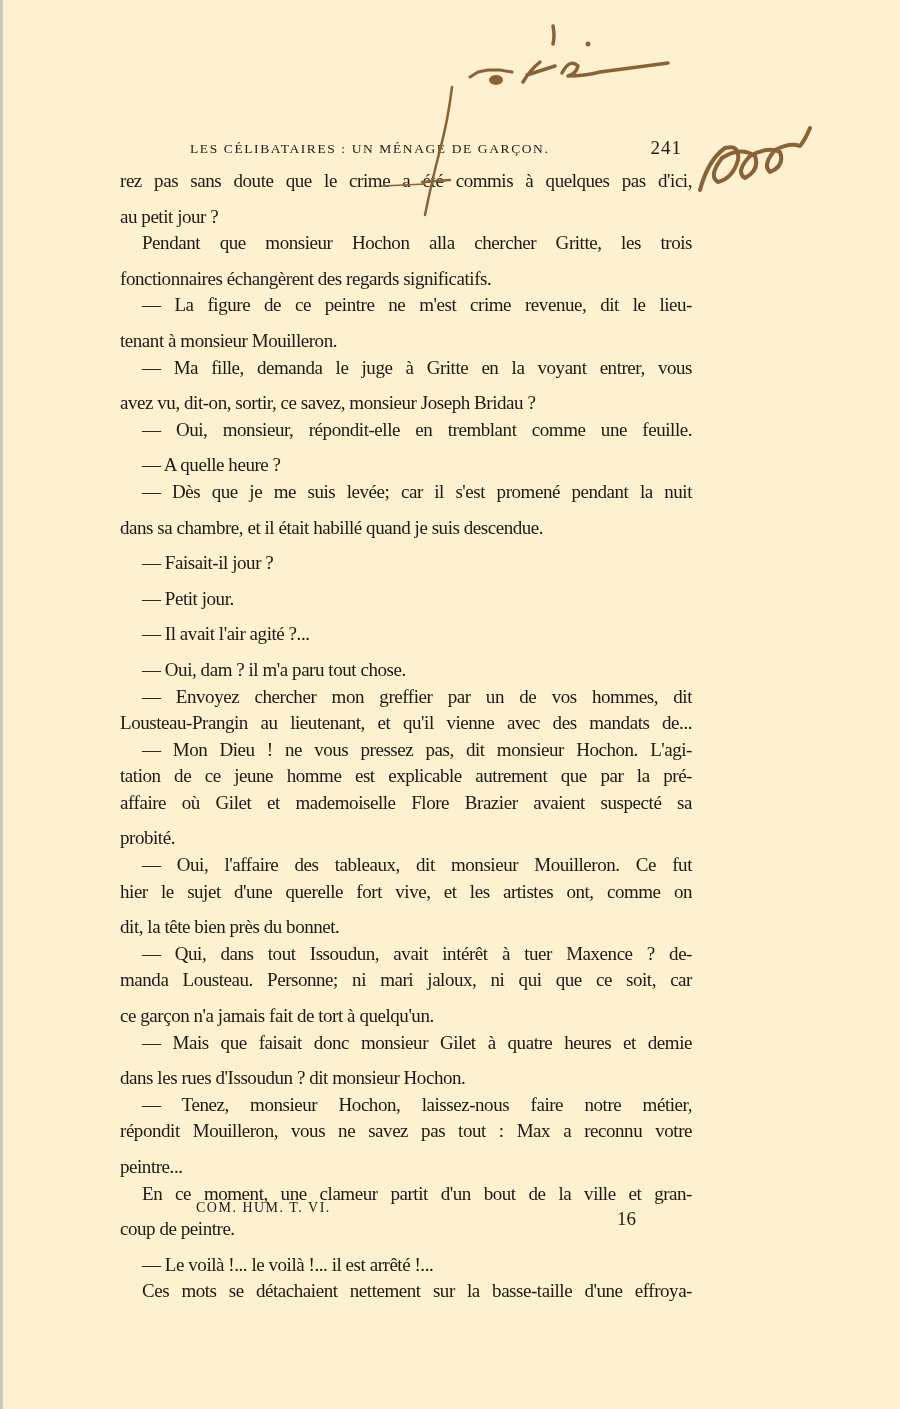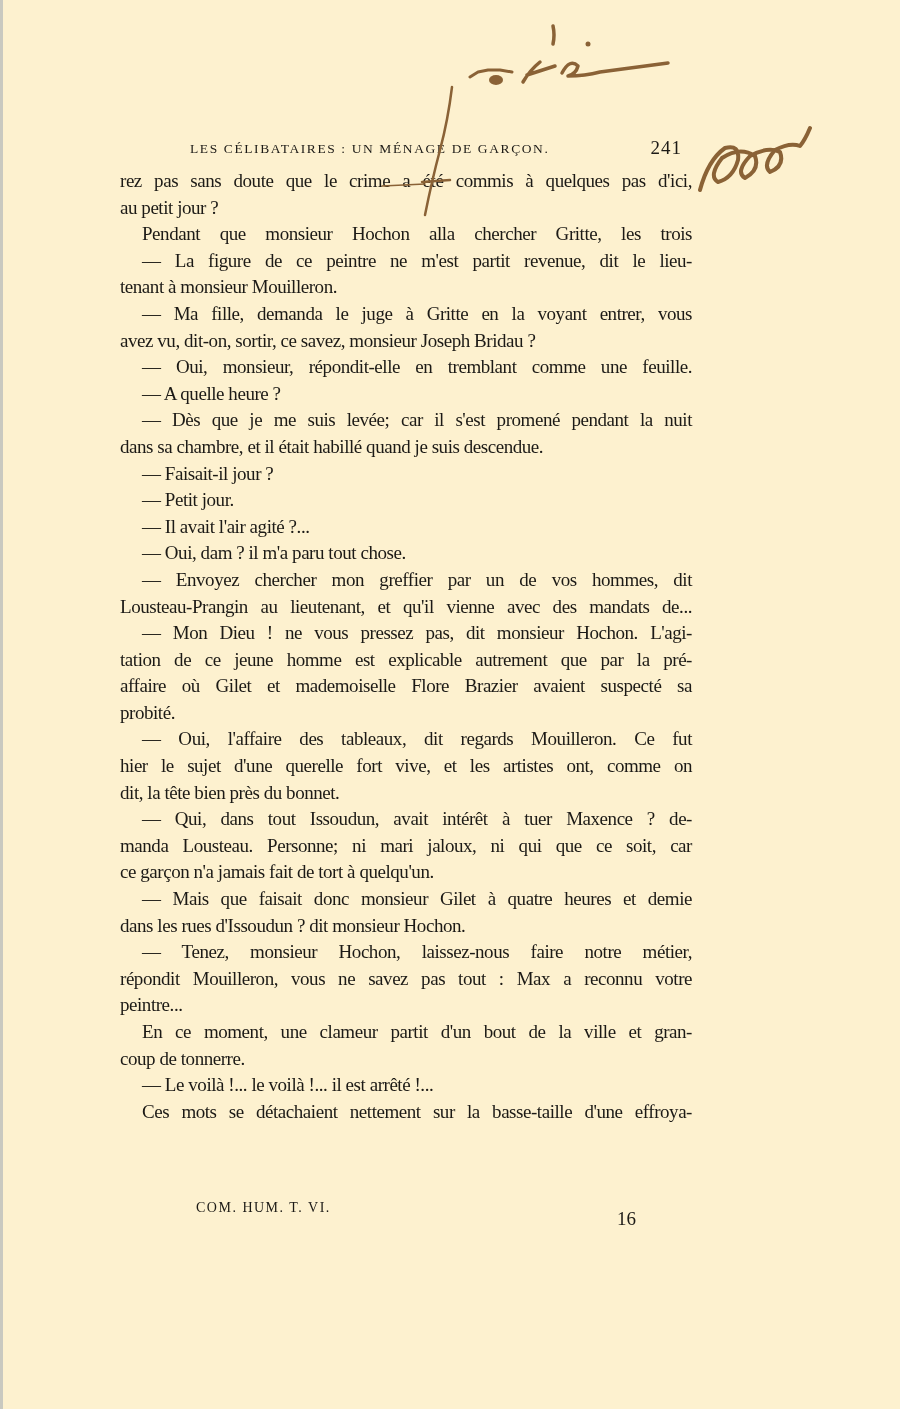--- a/index.html
+++ b/index.html
@@ -31,21 +31,21 @@
     }
     .line {
       height: 26.6px; line-height: 26.6px;
       font-size: 19px; white-space: nowrap;
       text-align: justify; text-align-last: justify;
       transform-origin: left center;
       font-family: "Liberation Serif", serif;
       letter-spacing: -0.45px;
     }
     .line.indent { padding-left: 22px; }
-    .line.last { text-align-last: left; }
+    .line.last { text-align-last: left; margin-top: 9px; }
     .footer {
       position: absolute; left: 196px; top: 1196px; width: 440px; height: 24px;
     }
     .signature-mark {
       position: absolute; left: 0; top: 4px; font-size: 14px; letter-spacing: 1.5px; text-align: center;
     }
     .signature-number {
       position: absolute; right: 0; top: 12px; font-size: 19px;
     }
     .annotation {
@@ -60,51 +60,52 @@
 
 <div class="header">
   <span class="running-title">Les Célibataires : un ménage de garçon.</span>
   <span class="page-number">241</span>
 </div>
 
 <div class="text-block" id="text-block">
     <div class="line">rez pas sans doute que le crime a été commis à quelques pas d'ici,</div>
     <div class="line last">au petit jour ?</div>
     <div class="line indent">Pendant que monsieur Hochon alla chercher Gritte, les trois</div>
-    <div class="line indent">— La figure de ce peintre ne m'est partit revenue, dit le lieu-</div>
+    <div class="line last">fonctionnaires échangèrent des regards significatifs.</div>
+    <div class="line indent">— La figure de ce peintre ne m'est crime revenue, dit le lieu-</div>
     <div class="line last">tenant à monsieur Mouilleron.</div>
     <div class="line indent">— Ma fille, demanda le juge à Gritte en la voyant entrer, vous</div>
     <div class="line last">avez vu, dit-on, sortir, ce savez, monsieur Joseph Bridau ?</div>
     <div class="line indent">— Oui, monsieur, répondit-elle en tremblant comme une feuille.</div>
     <div class="line indent last">— A quelle heure ?</div>
     <div class="line indent">— Dès que je me suis levée; car il s'est promené pendant la nuit</div>
     <div class="line last">dans sa chambre, et il était habillé quand je suis descendue.</div>
     <div class="line indent last">— Faisait-il jour ?</div>
     <div class="line indent last">— Petit jour.</div>
     <div class="line indent last">— Il avait l'air agité ?...</div>
     <div class="line indent last">— Oui, dam ? il m'a paru tout chose.</div>
     <div class="line indent">— Envoyez chercher mon greffier par un de vos hommes, dit</div>
     <div class="line">Lousteau-Prangin au lieutenant, et qu'il vienne avec des mandats de...</div>
     <div class="line indent">— Mon Dieu ! ne vous pressez pas, dit monsieur Hochon. L'agi-</div>
     <div class="line">tation de ce jeune homme est explicable autrement que par la pré-</div>
     <div class="line">affaire où Gilet et mademoiselle Flore Brazier avaient suspecté sa</div>
     <div class="line last">probité.</div>
-    <div class="line indent">— Oui, l'affaire des tableaux, dit regards Mouilleron. Ce fut</div>
+    <div class="line indent">— Oui, l'affaire des tableaux, dit monsieur Mouilleron. Ce fut</div>
     <div class="line">hier le sujet d'une querelle fort vive, et les artistes ont, comme on</div>
     <div class="line last">dit, la tête bien près du bonnet.</div>
     <div class="line indent">— Qui, dans tout Issoudun, avait intérêt à tuer Maxence ? de-</div>
     <div class="line">manda Lousteau. Personne; ni mari jaloux, ni qui que ce soit, car</div>
     <div class="line last">ce garçon n'a jamais fait de tort à quelqu'un.</div>
     <div class="line indent">— Mais que faisait donc monsieur Gilet à quatre heures et demie</div>
     <div class="line last">dans les rues d'Issoudun ? dit monsieur Hochon.</div>
     <div class="line indent">— Tenez, monsieur Hochon, laissez-nous faire notre métier,</div>
     <div class="line">répondit Mouilleron, vous ne savez pas tout : Max a reconnu votre</div>
     <div class="line last">peintre...</div>
     <div class="line indent">En ce moment, une clameur partit d'un bout de la ville et gran-</div>
-    <div class="line last">coup de tonnerre.</div>
+    <div class="line last">coup de peintre.</div>
     <div class="line indent last">— Le voilà !... le voilà !... il est arrêté !...</div>
     <div class="line indent">Ces mots se détachaient nettement sur la basse-taille d'une effroya-</div>
   </div>
 
 <div class="footer">
   <span class="signature-mark">COM. HUM. T. VI.</span>
   <span class="signature-number">16</span>
 </div>
 
 <svg class="annotation" viewBox="0 0 900 300">

